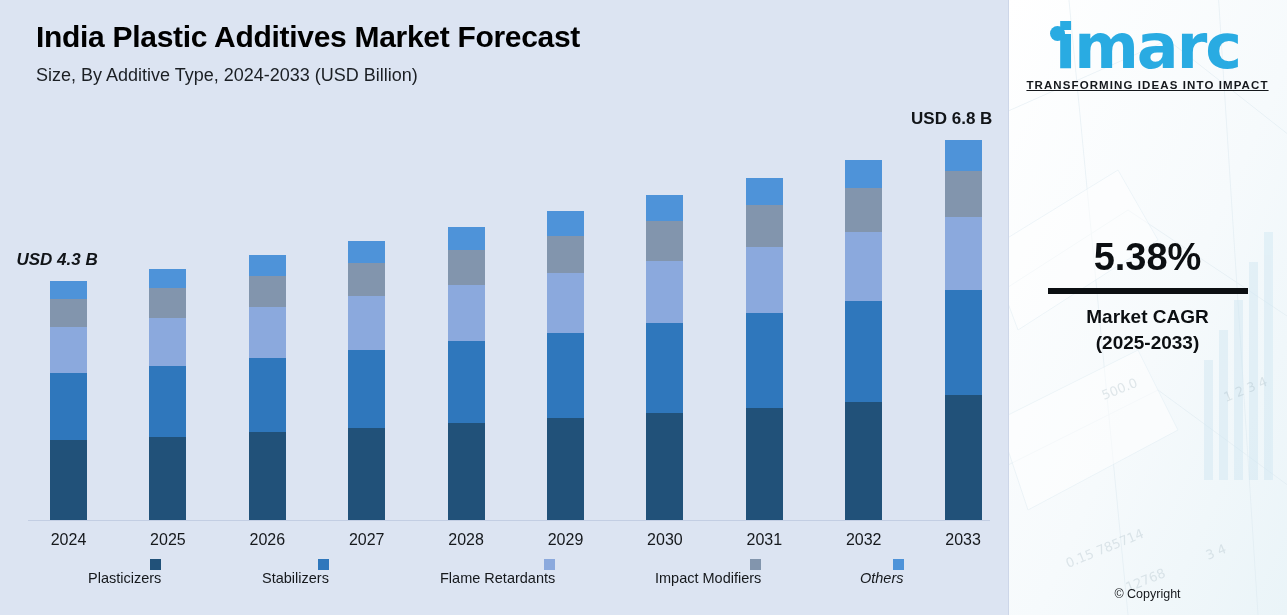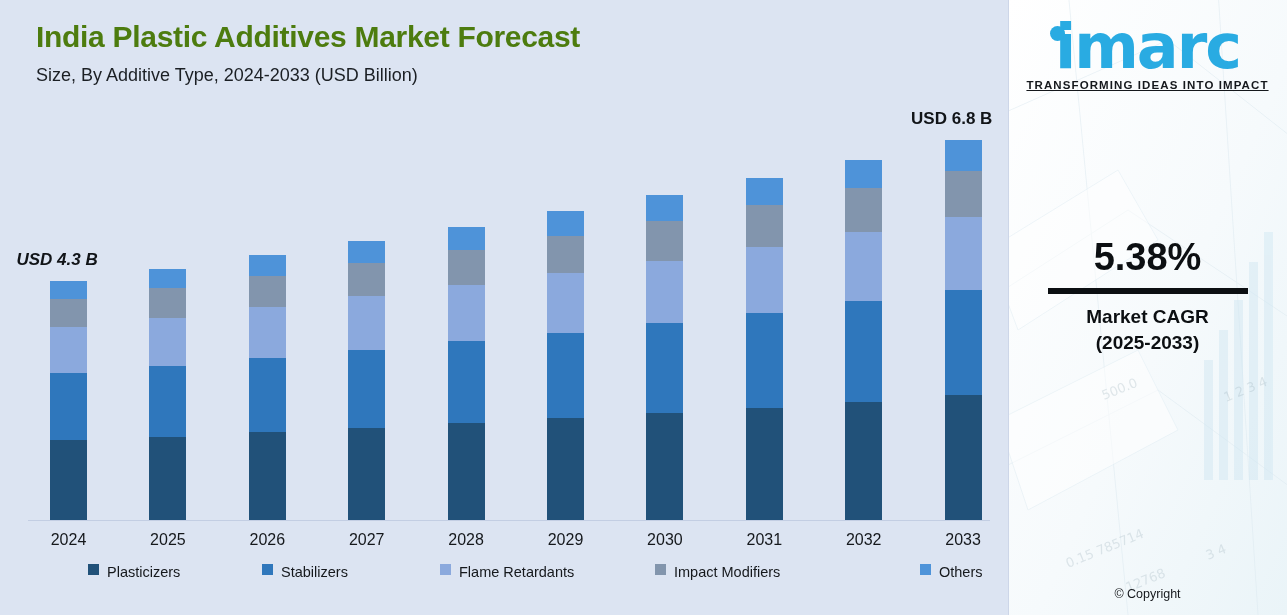--- a/index.html
+++ b/index.html
@@ -17,21 +17,21 @@
 
   
   .chart-panel{
     position:relative;
     width:1008px;height:615px;
     background:#dce4f2;
     box-sizing:border-box;
   }
   .titles{ position:absolute; left:36px; top:20px; }
   .chart-title{
-    font-size:30px; font-weight:bold; color:#4d7c0f;
+    font-size:30px; font-weight:bold; color:#000000;
     letter-spacing:-0.3px; line-height:1.1; white-space:nowrap;
   }
   .chart-subtitle{
     font-size:18px; font-weight:normal; color:#1b1f24;
     margin-top:12px; white-space:nowrap;
   }
 
   .plot{
     position:absolute;
     left:0; top:0; width:1008px; height:615px;
@@ -61,22 +61,23 @@
     font-size:16px; color:#15181c;
     text-align:center; width:60px;
   }
 
   
   .legend{
     position:absolute; left:0; top:572px; width:1008px;
     display:flex; align-items:center;
   }
   .legend-item{
-    display:flex; align-items:flex-start; gap:8px;
+    display:flex; align-items:flex-end; 
     position:absolute;
+    flex-direction:column;
   }
   .legend-swatch{ width:11px; height:11px; display:block; }
   .legend-label{ font-size:14.5px; color:#15181c; white-space:nowrap; }
 
   
   .brand-panel{
     position:relative;
     width:279px;height:615px;
     background:#ffffff;
     overflow:hidden;
@@ -231,21 +232,21 @@
           <span class="legend-label">Stabilizers</span>
         </div>
         <div class="legend-item" style="left: 440px;">
           <span class="legend-swatch" style="background: rgb(139, 169, 221);"></span>
           <span class="legend-label">Flame Retardants</span>
         </div>
         <div class="legend-item" style="left: 655px;">
           <span class="legend-swatch" style="background: rgb(130, 149, 173);"></span>
           <span class="legend-label">Impact Modifiers</span>
         </div>
-        <div class="legend-item" style="left: 920px;">
+        <div class="legend-item" style="left: 860px; font-style: italic;">
           <span class="legend-swatch" style="background: rgb(78, 147, 217);"></span>
           <span class="legend-label">Others</span>
         </div>
       </div>
   </div>
 
   <div class="divider"></div>
 
   <div class="brand-panel">
 

